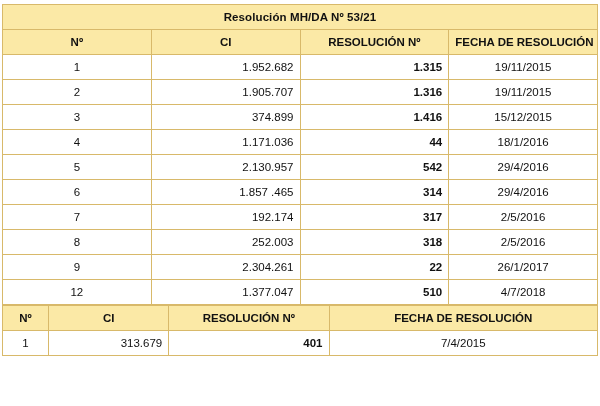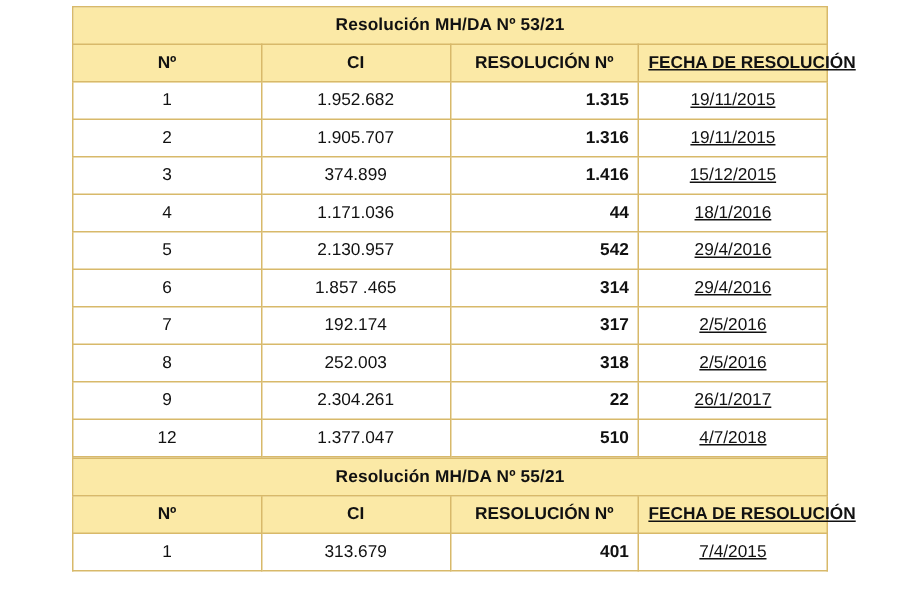--- a/index.html
+++ b/index.html
@@ -14,21 +14,21 @@
     overflow: hidden;
   }
   .sheet {
     width: 600px;
     height: 406px;
     box-sizing: border-box;
     padding: 4px 2px 2px 2px;
   }
   table.doc {
     border-collapse: collapse;
-    width: 504px;
+    width: 596px;
     margin: 0 auto;
     table-layout: fixed;
   }
   table.doc td {
     border: 1px solid #d8b96a;
     font-size: 11.5px;
     color: #111111;
     height: 25px;
     padding: 0 6px;
     box-sizing: border-box;
@@ -50,33 +50,32 @@
     font-size: 11.5px;
     height: 26px;
   }
   .c-num {
     width: 46px;
     text-align: center;
     margin-top: 21px;
   }
   .c-ci {
     width: 120px;
-    text-align: center;
+    text-align: right;
     padding-right: 22px;
   }
   .c-res {
     width: 160px;
     text-align: right;
     padding-right: 26px;
     font-weight: bold;
   }
   .c-fecha {
     width: 268px;
     text-align: center;
-    text-decoration: underline;
   }
   .body-row td {
     background: #ffffff;
   }
 </style>
 </head>
 <body>
 
 <div class="sheet">
 
@@ -150,23 +149,20 @@
         <td class="c-num">12</td>
         <td class="c-ci">1.377.047</td>
         <td class="c-res">510</td>
         <td class="c-fecha">4/7/2018</td>
       </tr>
     </tbody>
   </table>
 
   <table class="doc">
     <tbody>
-      <tr class="title-row">
-        <td colspan="4">Resolución MH/DA Nº 55/21</td>
-      </tr>
       <tr class="head-row">
         <td class="c-num">Nº</td>
         <td class="c-ci" style="text-align:center;padding-right:6px;">CI</td>
         <td class="c-res" style="text-align:center;padding-right:6px;">RESOLUCIÓN Nº</td>
         <td class="c-fecha">FECHA DE RESOLUCIÓN</td>
       </tr>
       <tr class="body-row">
         <td class="c-num">1</td>
         <td class="c-ci">313.679</td>
         <td class="c-res">401</td>

